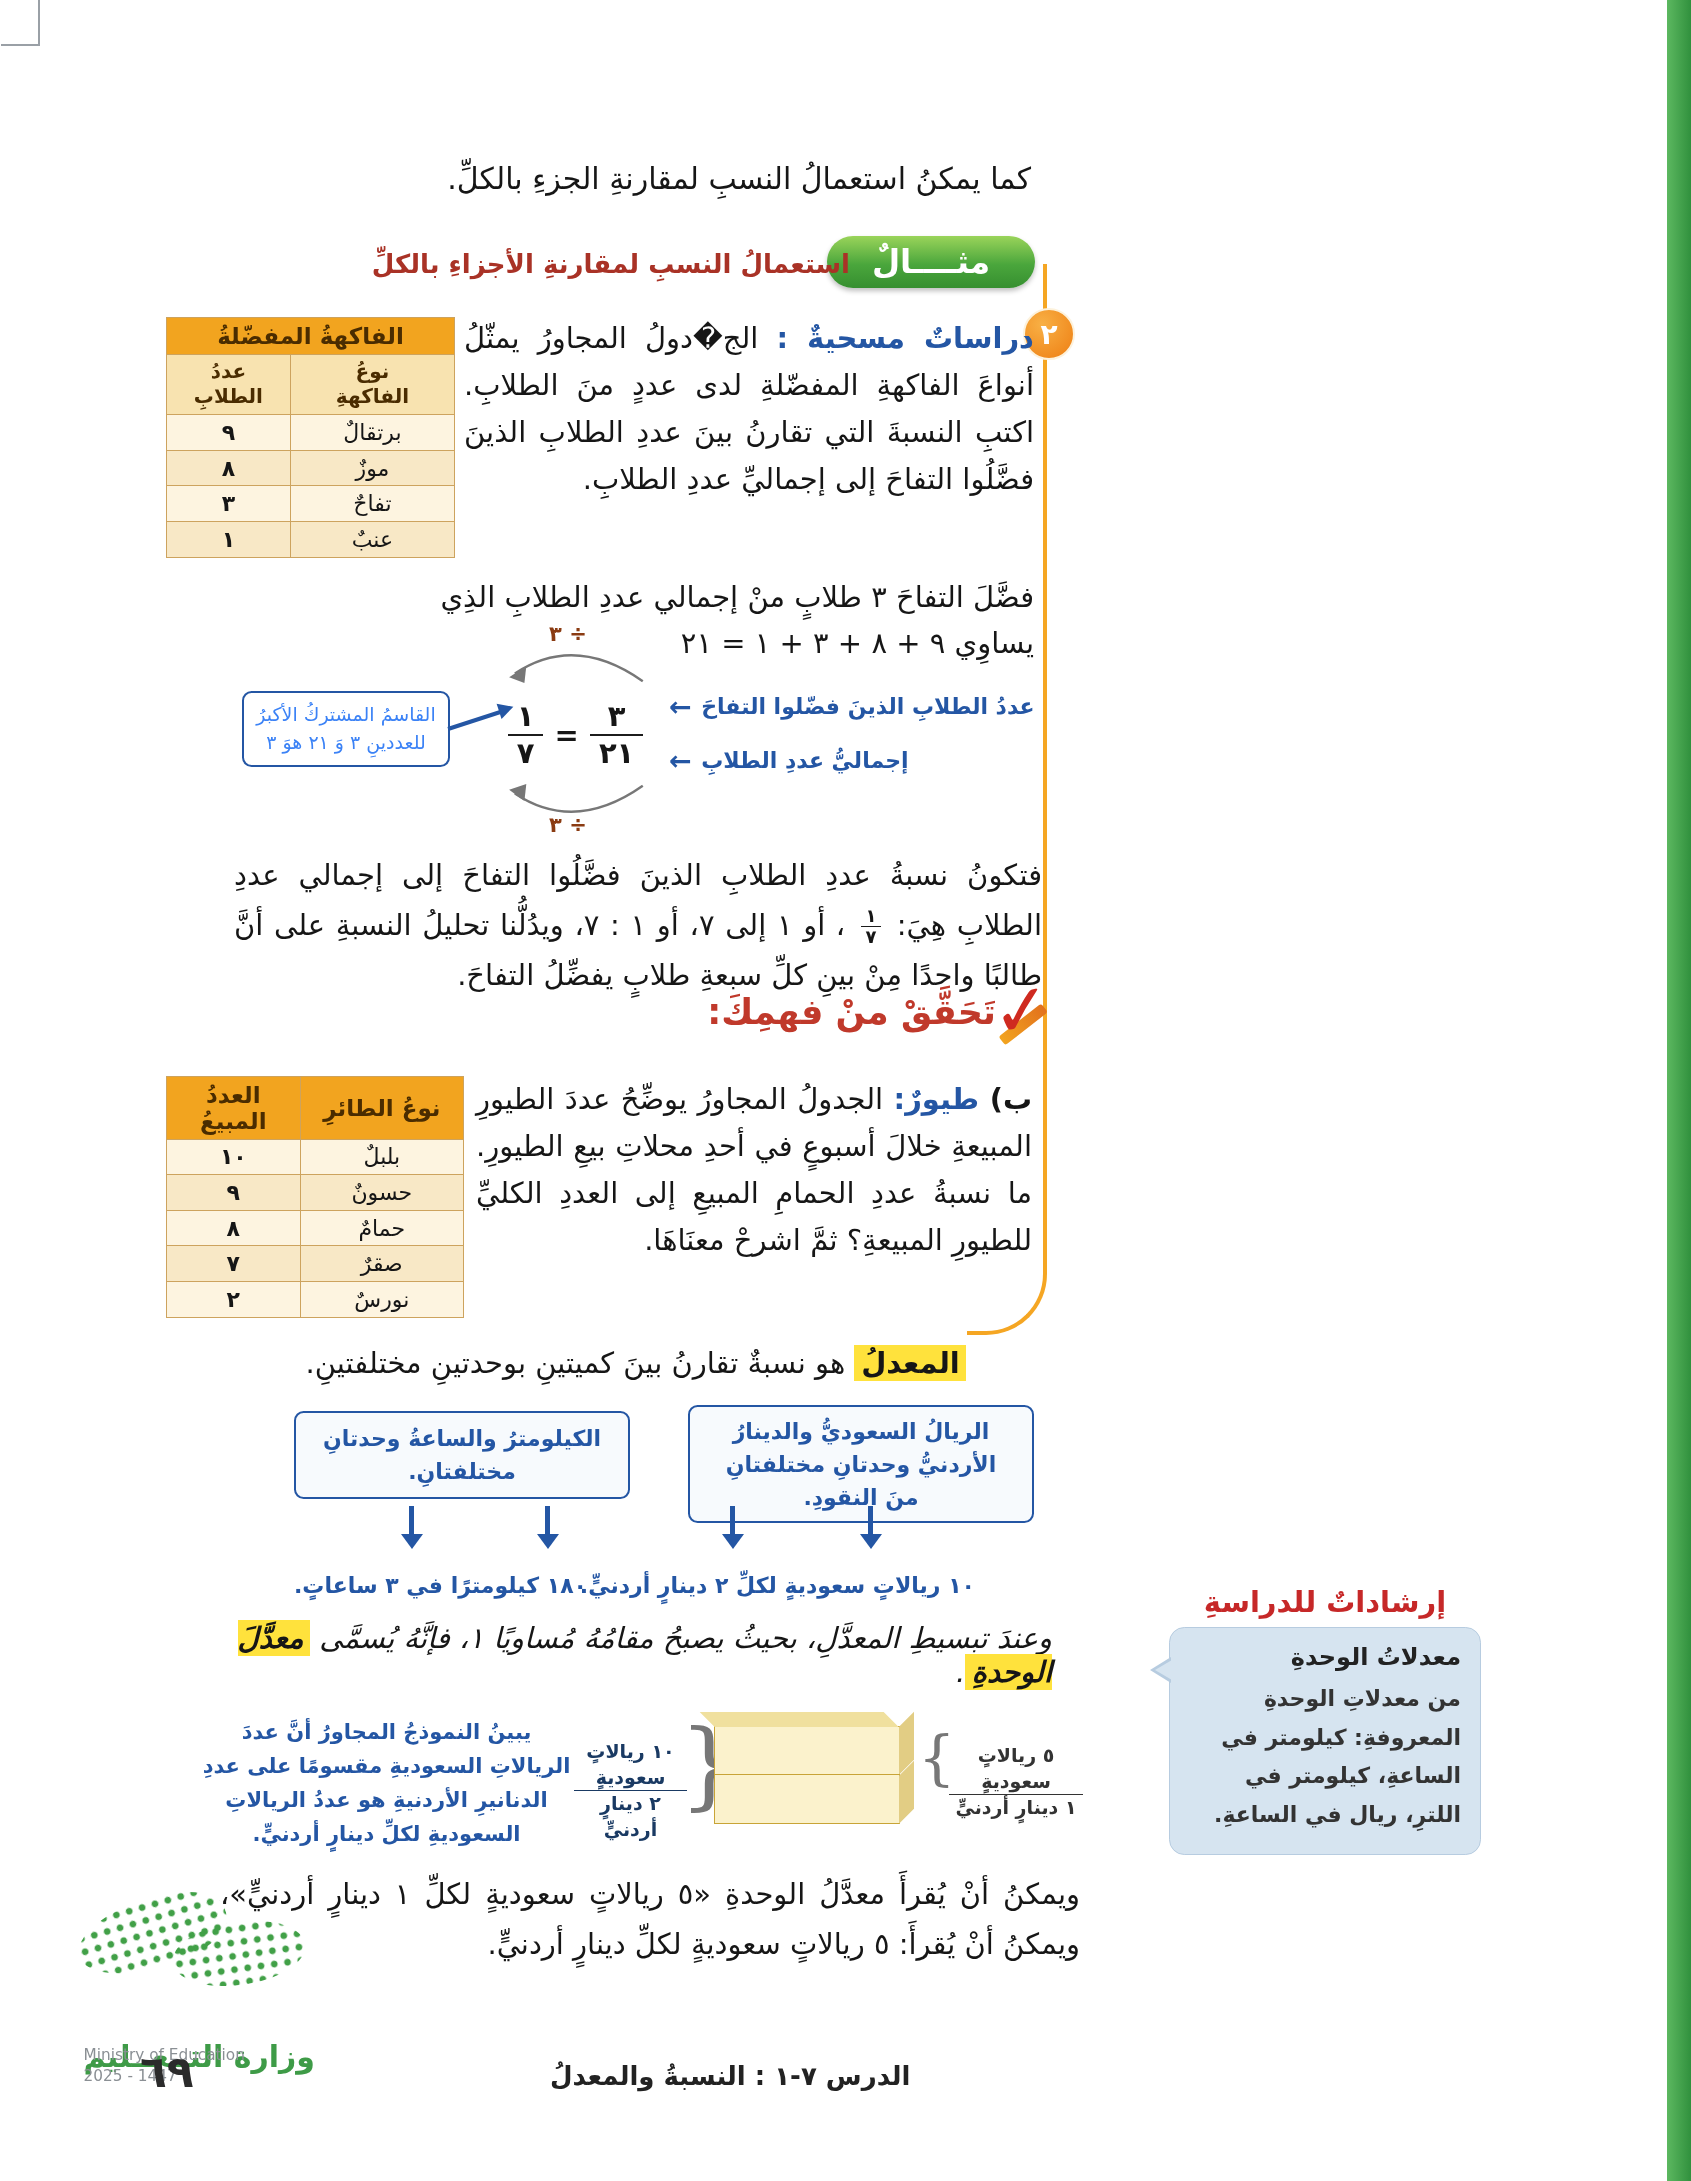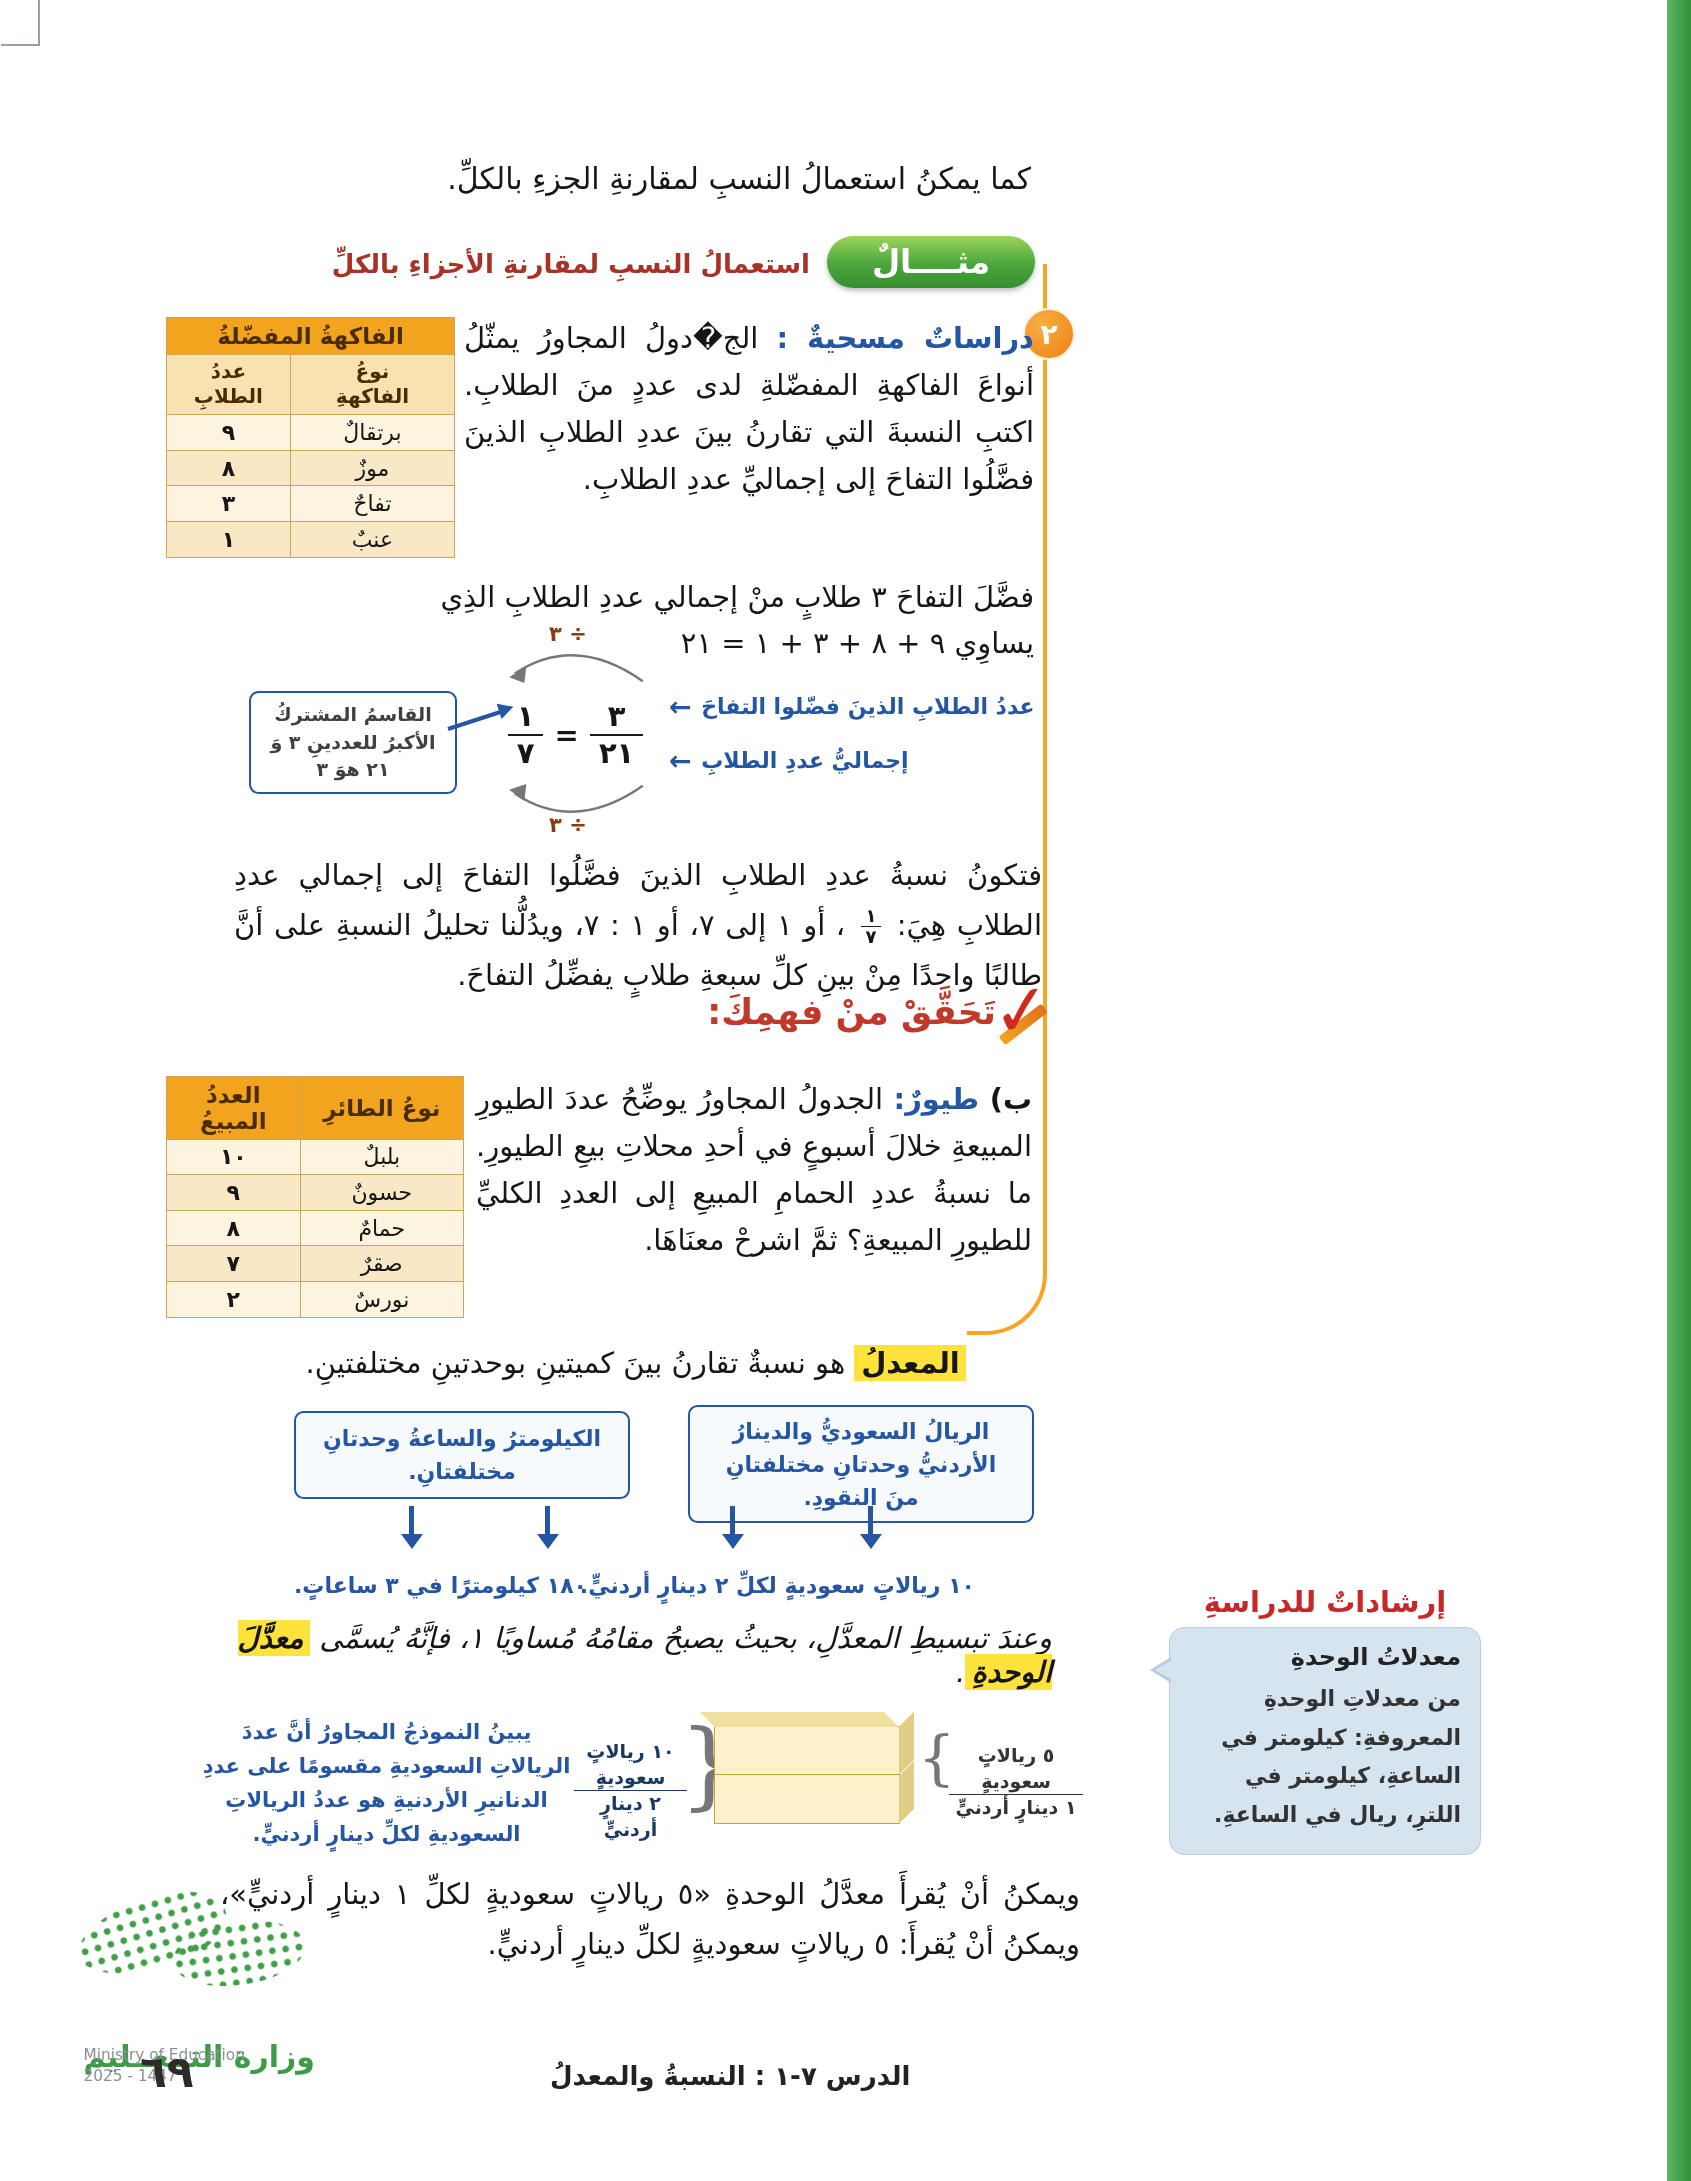--- a/index.html
+++ b/index.html
@@ -21,21 +21,21 @@
   .intro { position:absolute; right:661px; top:161px; font-size:30px; white-space:nowrap; }
 
   
   .bracket { position:absolute; left:967px; top:264px; width:80px; height:1071px;
     border-right:4.8px solid #F5A623; border-bottom:4.8px solid #F5A623;
     border-bottom-right-radius:61px; }
   .banner-pill { position:absolute; left:827px; top:236px; width:208px; height:52px;
     border-radius:26px; background:linear-gradient(180deg,#9ad45a 0%,#4aa63c 55%,#368f30 100%);
     color:#fff; font-weight:bold; font-size:32.5px; display:flex; align-items:center;
     justify-content:center; box-shadow:0 2.9px 4.8px rgba(0,0,0,.25); }
-  .banner-sub { position:absolute; right:882px; top:249px; font-size:26px; font-weight:bold;
+  .banner-sub { position:absolute; right:842px; top:249px; font-size:26px; font-weight:bold;
     color:#A93226; white-space:nowrap; }
   .example-number { position:absolute; left:1023px; top:308px; width:52px; height:52px;
     border-radius:50%; background:radial-gradient(circle at 35% 30%,#F8B045,#EE7E12);
     border:2.9px solid #FDF2DC; color:#fff; font-size:28px; font-weight:bold;
     display:flex; align-items:center; justify-content:center; }
 
   
   .tbl-wrap { position:absolute; }
   .fruit-wrap { left:166px; top:317px; width:289px; }
   .bird-wrap  { left:166px; top:1076px; width:298px; }
@@ -49,23 +49,23 @@
   .num-cell { font-weight:bold; }
 
   
   .example-text { position:absolute; left:464px; top:315px; width:570px; font-size:29px;
     line-height:1.62; text-align:justify; text-align-last:right; }
   .solution { position:absolute; left:401px; top:574px; width:633px; font-size:29px;
     line-height:1.6; text-align:right; }
 
   
   .frac-diagram { position:absolute; left:234px; top:658px; width:822px; height:172px; }
-  .gcf-box { position:absolute; left:15px; top:32.5px; width:208px; padding:8.6px 9.6px;
-    border:2.4px solid #2456A4; border-radius:9.6px; background:#fff; color:#404040;
-    font-size:19px; font-weight:bold; text-align:center; line-height:1.45; }
+  .gcf-box { position:absolute; left:8px; top:32.5px; width:208px; padding:8.6px 9.6px;
+    border:2.4px solid #2456A4; border-radius:9.6px; background:#fff; color:#3b82f6;
+    font-size:19px; font-weight:normal; text-align:center; line-height:1.45; }
   .gcf-arrow { position:absolute; left:214px; top:69px; width:55px; height:3.8px;
     background:#2456A4; transform:rotate(-18deg); transform-origin:left center; }
   .gcf-arrow::after { content:""; position:absolute; right:-14.3px; top:-6.7px;
     border-left:15.3px solid #2456A4; border-top:8.6px solid transparent; border-bottom:8.6px solid transparent; }
   .frac-group { position:absolute; left:260px; top:21px; width:163px; height:111px;
     display:flex; direction:ltr; align-items:center; justify-content:center; gap:11.5px;
     font-size:29px; font-weight:bold; }
   .frac { display:inline-flex; flex-direction:column; align-items:center; line-height:1.2; }
   .frac .fden { border-top:2.9px solid #1c1c1c; }
   .frac .fnum, .frac .fden { padding:0 8.6px; }

